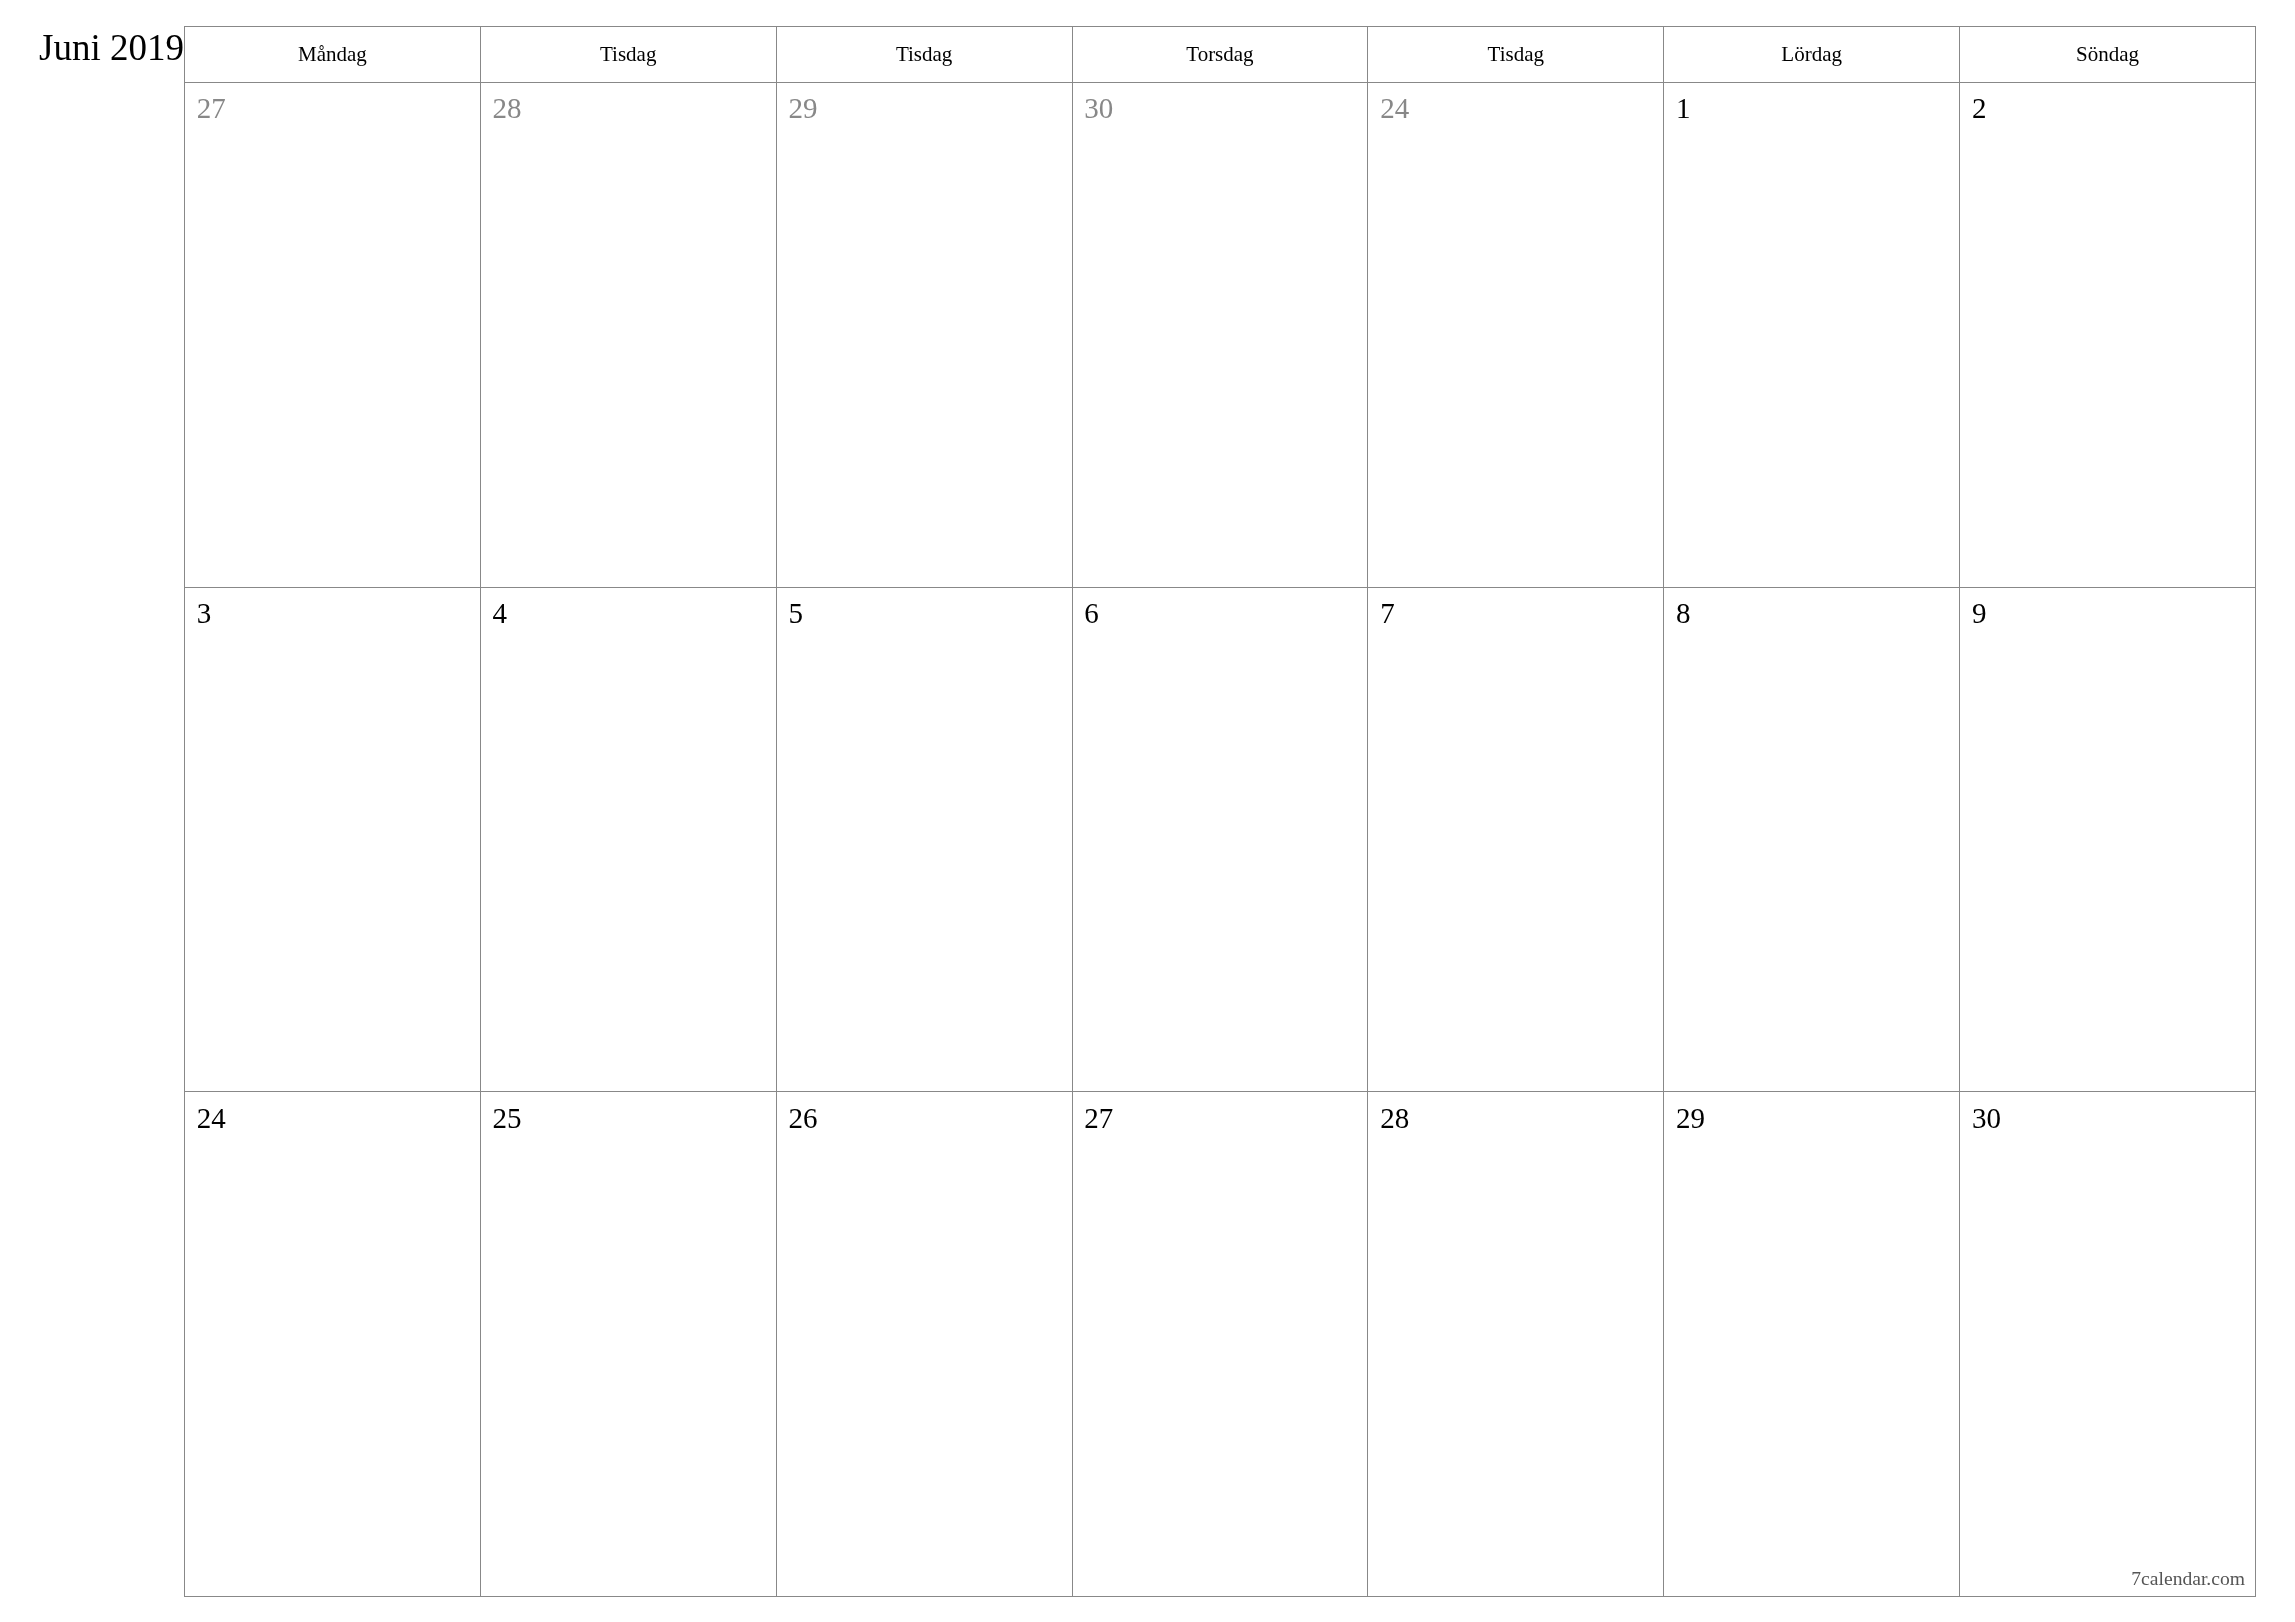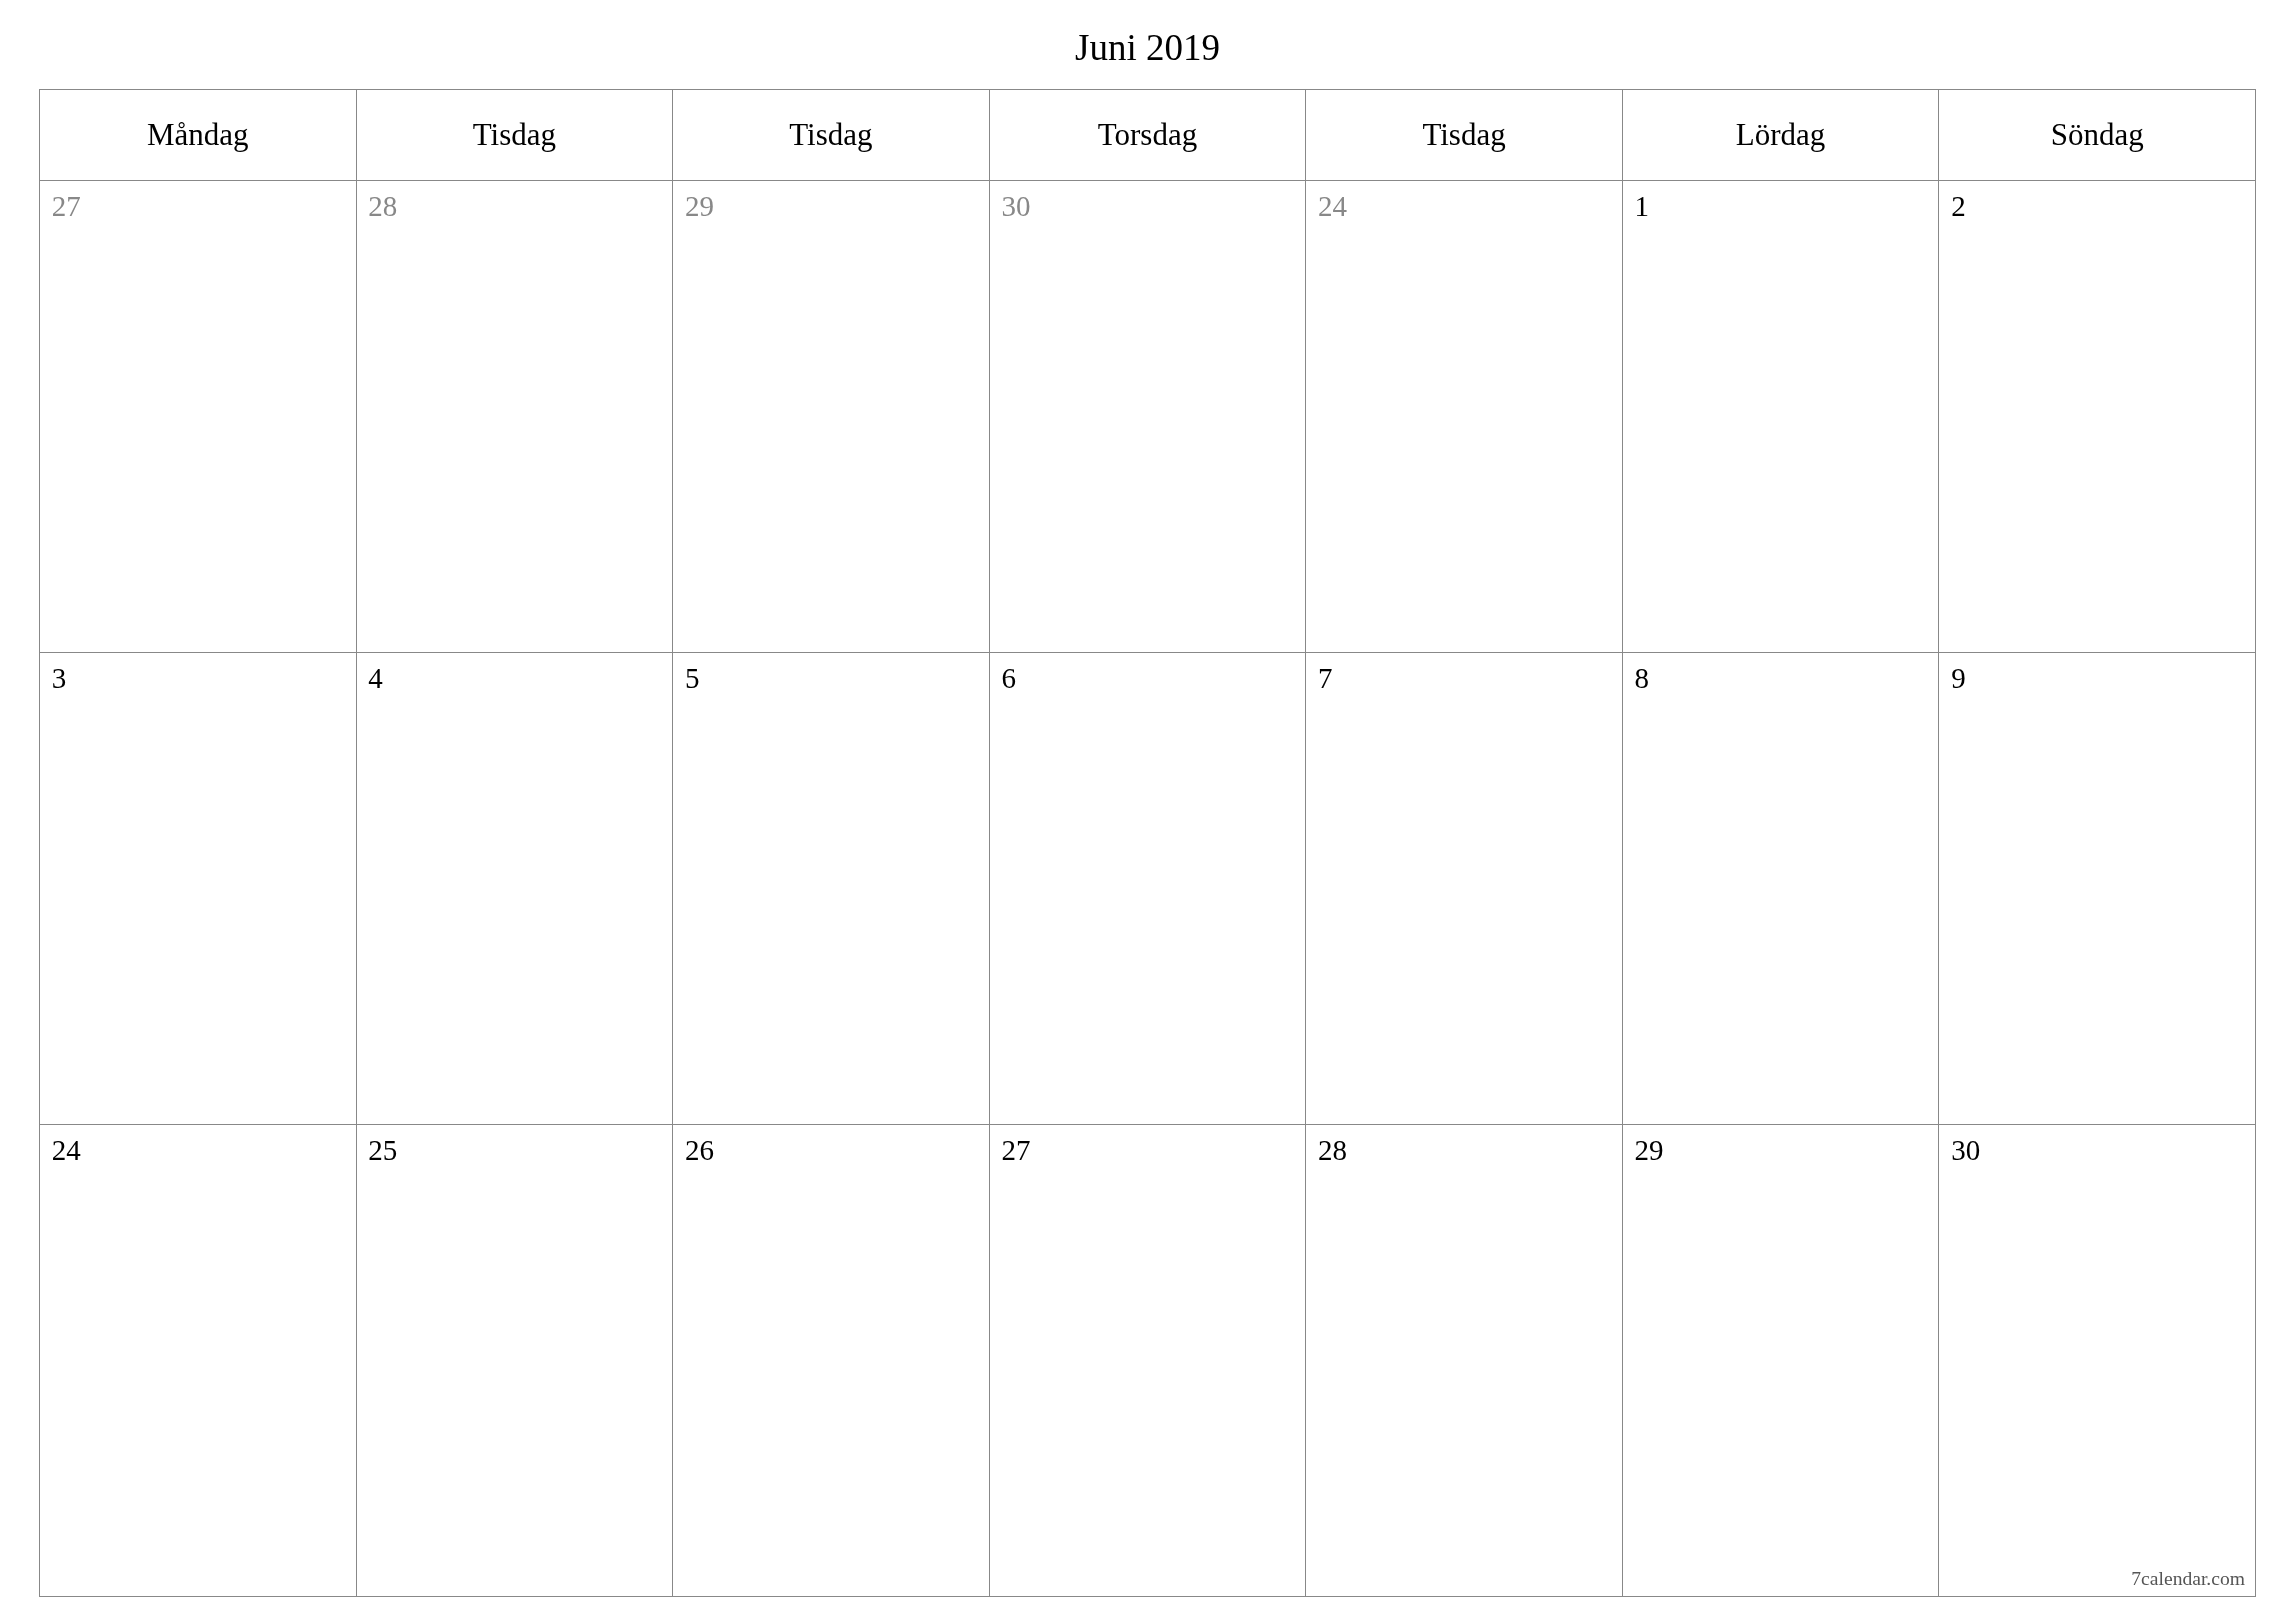--- a/index.html
+++ b/index.html
@@ -11,43 +11,43 @@
     font-family: "Times New Roman", Times, serif;
     background: #ffffff;
     width: 2295px;
     height: 1623px;
     padding: 26px 39px;
   }
   .calendar-container {
     width: 100%;
     height: 100%;
     display: flex;
-    flex-direction: column;
+    flex-direction: row;
     justify-content: center;
   }
   .title {
     text-align: center;
     font-size: 37px;
     font-weight: normal;
     color: #000;
     margin-bottom: 19.6px;
   }
   table.calendar {
     width: 100%;
     border-collapse: collapse;
     table-layout: fixed;
     flex: 1;
   }
   table.calendar th {
     border: 1.3px solid #888;
     font-weight: normal;
-    font-size: 31px;
+    font-size: 21px;
     color: #000;
     background: #fff;
-    padding: 27px 0;
+    padding: 15px 0;
     text-align: center;
   }
   table.calendar td {
     border: 1.3px solid #888;
     vertical-align: top;
     padding: 9.2px 11.8px;
     font-size: 29px;
     color: #000;
     height: 262px;
     position: relative;

